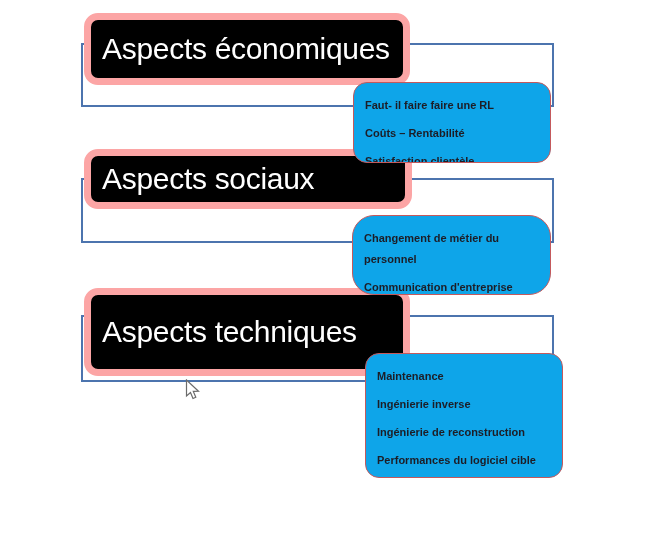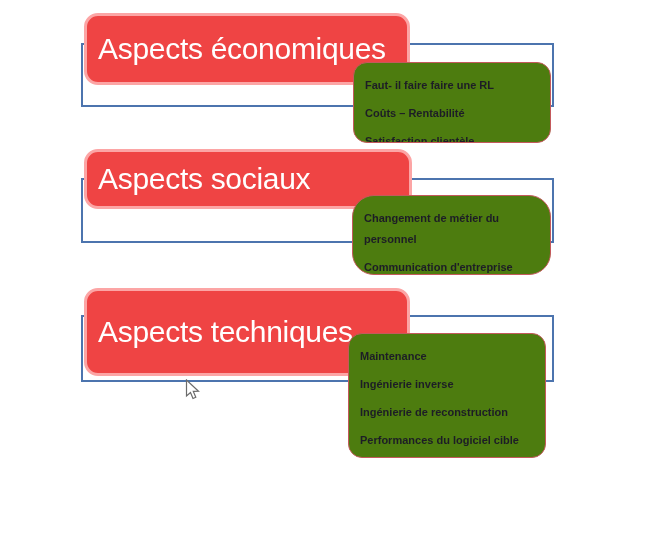--- a/index.html
+++ b/index.html
@@ -13,44 +13,45 @@
   .canvas{position:absolute;left:0;top:0;width:650px;height:537px;}
   .section{position:absolute;left:0;top:0;width:650px;}
   .outline-rect{
     position:absolute;
     border:2px solid #4C74AE;
     background:transparent;
     z-index:1;
   }
   .title-rect{
     position:absolute;
-    background:#ef4444;
-    border:3px solid #fca5a5;
+    background:#000000;
+    border:7px solid #fca5a5;
     border-radius:14px;
     z-index:2;
     display:flex;
     align-items:center;
     box-sizing:border-box;
     padding-left:11px;
   }
   .title-rect .title-text{
     color:#ffffff;
     font-size:30px;
     letter-spacing:-0.3px;
     white-space:nowrap;
   }
   .note-box{
     position:absolute;
-    background:#4d7c0f;
+    background:#0ea5e9;
     border:1.5px solid #C4595C;
     border-radius:14px;
     z-index:3;
     box-sizing:border-box;
     padding:5px 11px;
     overflow:hidden;
+    margin-top:20px;
   }
   .note-item{
     font-size:11px;
     font-weight:bold;
     color:#1d1d26;
     line-height:21px;
     margin:7px 0;
   }
   .cursor{
     position:absolute;
@@ -83,21 +84,21 @@
         <div class="note-item">Changement de métier du personnel</div>
         <div class="note-item">Communication d'entreprise</div>
       </div>
   </div>
 
   <div class="section">
     <div class="outline-rect" style="left:81px;top:315px;width:469px;height:63px;"></div>
     <div class="title-rect" style="left:84px;top:288px;width:326px;height:88px;">
       <span class="title-text">Aspects techniques</span>
     </div>
-    <div class="note-box" style="left:348px;top:333px;width:198px;height:125px;border-radius:14px;">
+    <div class="note-box" style="left:365px;top:333px;width:198px;height:125px;border-radius:14px;">
         <div class="note-item">Maintenance</div>
         <div class="note-item">Ingénierie inverse</div>
         <div class="note-item">Ingénierie de reconstruction</div>
         <div class="note-item">Performances du logiciel cible</div>
       </div>
   </div>
 
   <div class="cursor" style="left:185px;top:379px;">
     <svg width="16" height="23" viewBox="0 0 16 23">
       <path d="M1.5,1 L1.5,17 L5.5,13.5 L8,19.5 L10.8,18.3 L8.3,12.4 L13.5,12.2 Z" fill="#ffffff" stroke="#6b6b6b" stroke-width="1.2"></path>

